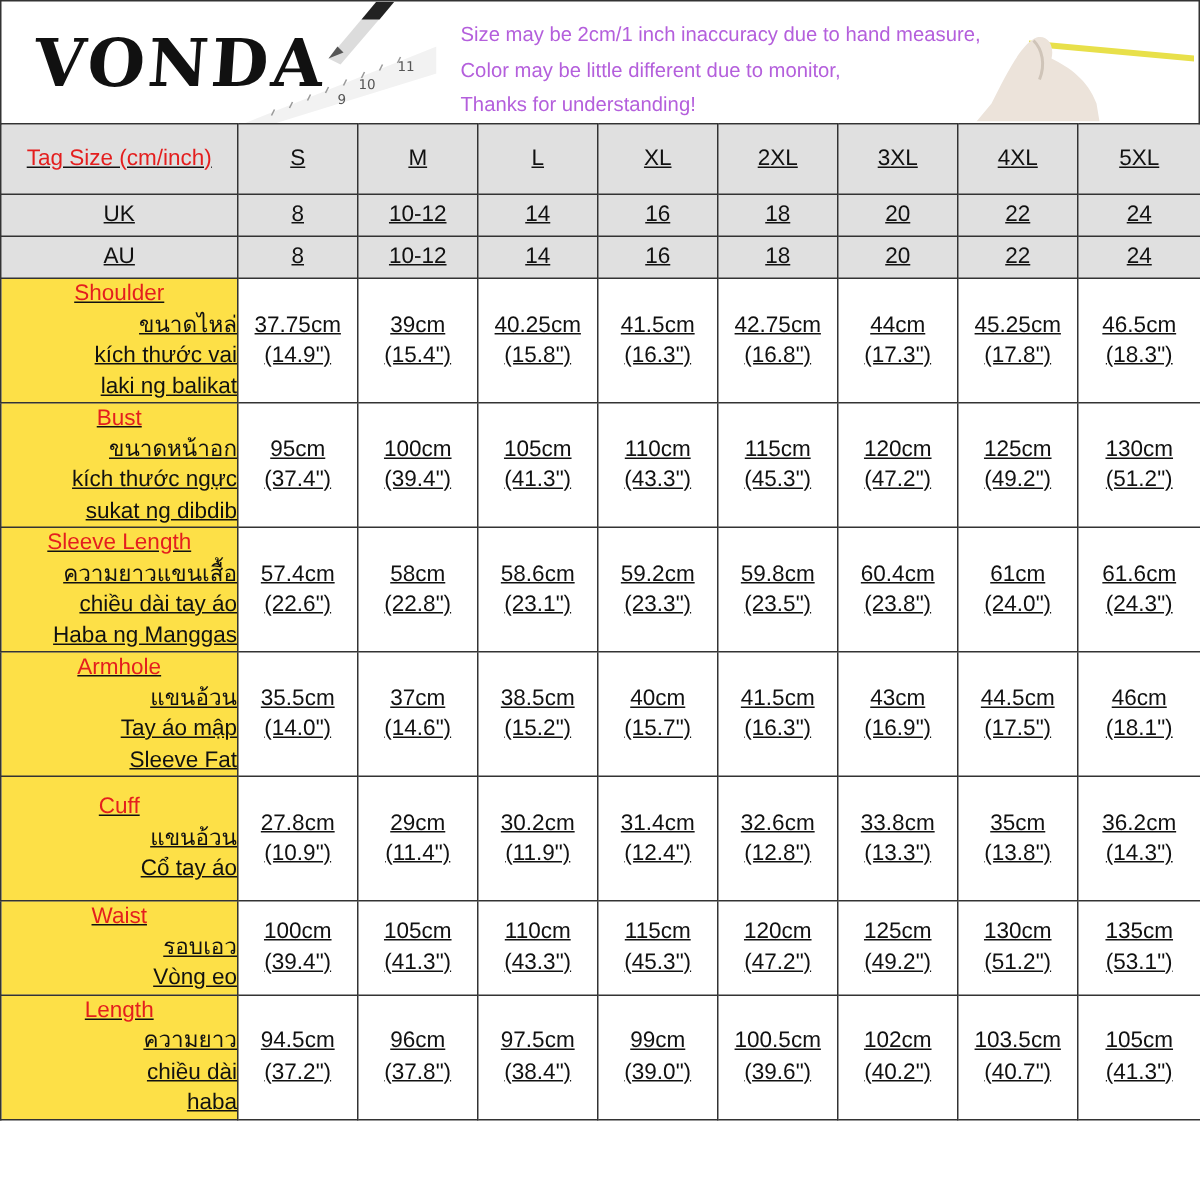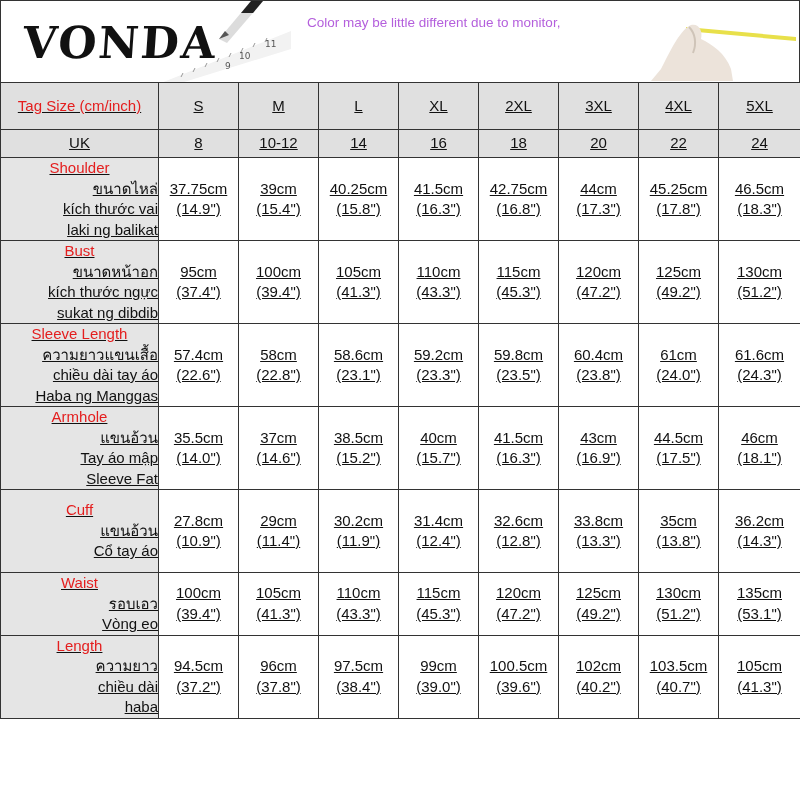--- a/index.html
+++ b/index.html
@@ -13,21 +13,21 @@
           transform: skewX(-4deg); }
   .pencil-art { position: absolute; left: 140px; top: 0; width: 150px; height: 82px; }
   .notes { position: absolute; left: 306px; top: 10px; font-size: 13.5px; color: #b45fdc; line-height: 23.5px; }
   .hand-art { position: absolute; left: 640px; top: 8px; width: 155px; height: 72px; }
 
   table.size { position: absolute; left: 0; top: 82px; width: 800px; border-collapse: collapse;
                table-layout: fixed; text-decoration: underline; }
   table.size td { border: 1.5px solid #333; text-align: center; vertical-align: middle;
                   font-size: 15px; padding: 0; line-height: 20.5px; }
   .hdr td { background: #e0e0e0; }
-  .label { background: #e5e5e5; }
+  .label { background: #fde047; }
   .red { color: #e41e1e; }
   .sub { color: #111; text-align: right; }
   .valcell { background: #fff; margin-left: 33px; }
 </style>
 </head>
 <body>
 
 <div class="banner">
   <div class="logo">VONDA</div>
   <svg class="pencil-art" viewBox="0 0 150 82">
@@ -43,21 +43,23 @@
         <line x1="124" y1="41" x2="126" y2="37"></line>
     </g>
     <text x="84" y="68" font-size="9" fill="#555" font-family="DejaVu Sans, sans-serif">9</text>
     <text x="98" y="58" font-size="9" fill="#555" font-family="DejaVu Sans, sans-serif">10</text>
     <text x="124" y="46" font-size="9" fill="#555" font-family="DejaVu Sans, sans-serif">11</text>
     <polygon points="78,38 110,0 122,0 86,42" fill="#dcdcdc"></polygon>
     <polygon points="100,12 110,0 122,0 112,12" fill="#222"></polygon>
     <polygon points="78,38 84,30 88,34" fill="#555"></polygon>
   </svg>
   <div class="notes">
+    <div>Size may be 2cm/1 inch inaccuracy due to hand measure,</div>
     <div>Color may be little different due to monitor,</div>
+    <div>Thanks for understanding!</div>
   </div>
   <svg class="hand-art" viewBox="0 0 155 72">
     <polygon points="45,18 155,28 155,32 45,22" fill="#e8e04a"></polygon>
     <path d="M20,60 C30,40 40,20 50,16 C58,14 62,22 60,30 C72,36 84,44 90,60 L92,72 L10,72 Z" fill="#ece3da"></path>
     <path d="M48,18 C54,24 56,34 52,44" stroke="#cfc4b8" stroke-width="2" fill="none"></path>
   </svg>
 </div>
 
 <table class="size">
   <colgroup>
@@ -87,20 +89,31 @@
     <td>UK</td>
     <td>8</td>
     <td>10-12</td>
     <td>14</td>
     <td>16</td>
     <td>18</td>
     <td>20</td>
     <td>22</td>
     <td>24</td>
   </tr>
+  <tr class="hdr" style="height:28px">
+    <td>AU</td>
+    <td>8</td>
+    <td>10-12</td>
+    <td>14</td>
+    <td>16</td>
+    <td>18</td>
+    <td>20</td>
+    <td>22</td>
+    <td>24</td>
+  </tr>
   </tbody>
     <tbody id="measure-body">
       <tr style="height:83px">
     <td class="label">
       <div class="red">Shoulder</div>
     <div class="sub">ขนาดไหล่</div>
           <div class="sub">kích thước vai</div>
           <div class="sub">laki ng balikat</div>
         </td>
   <td class="valcell">

